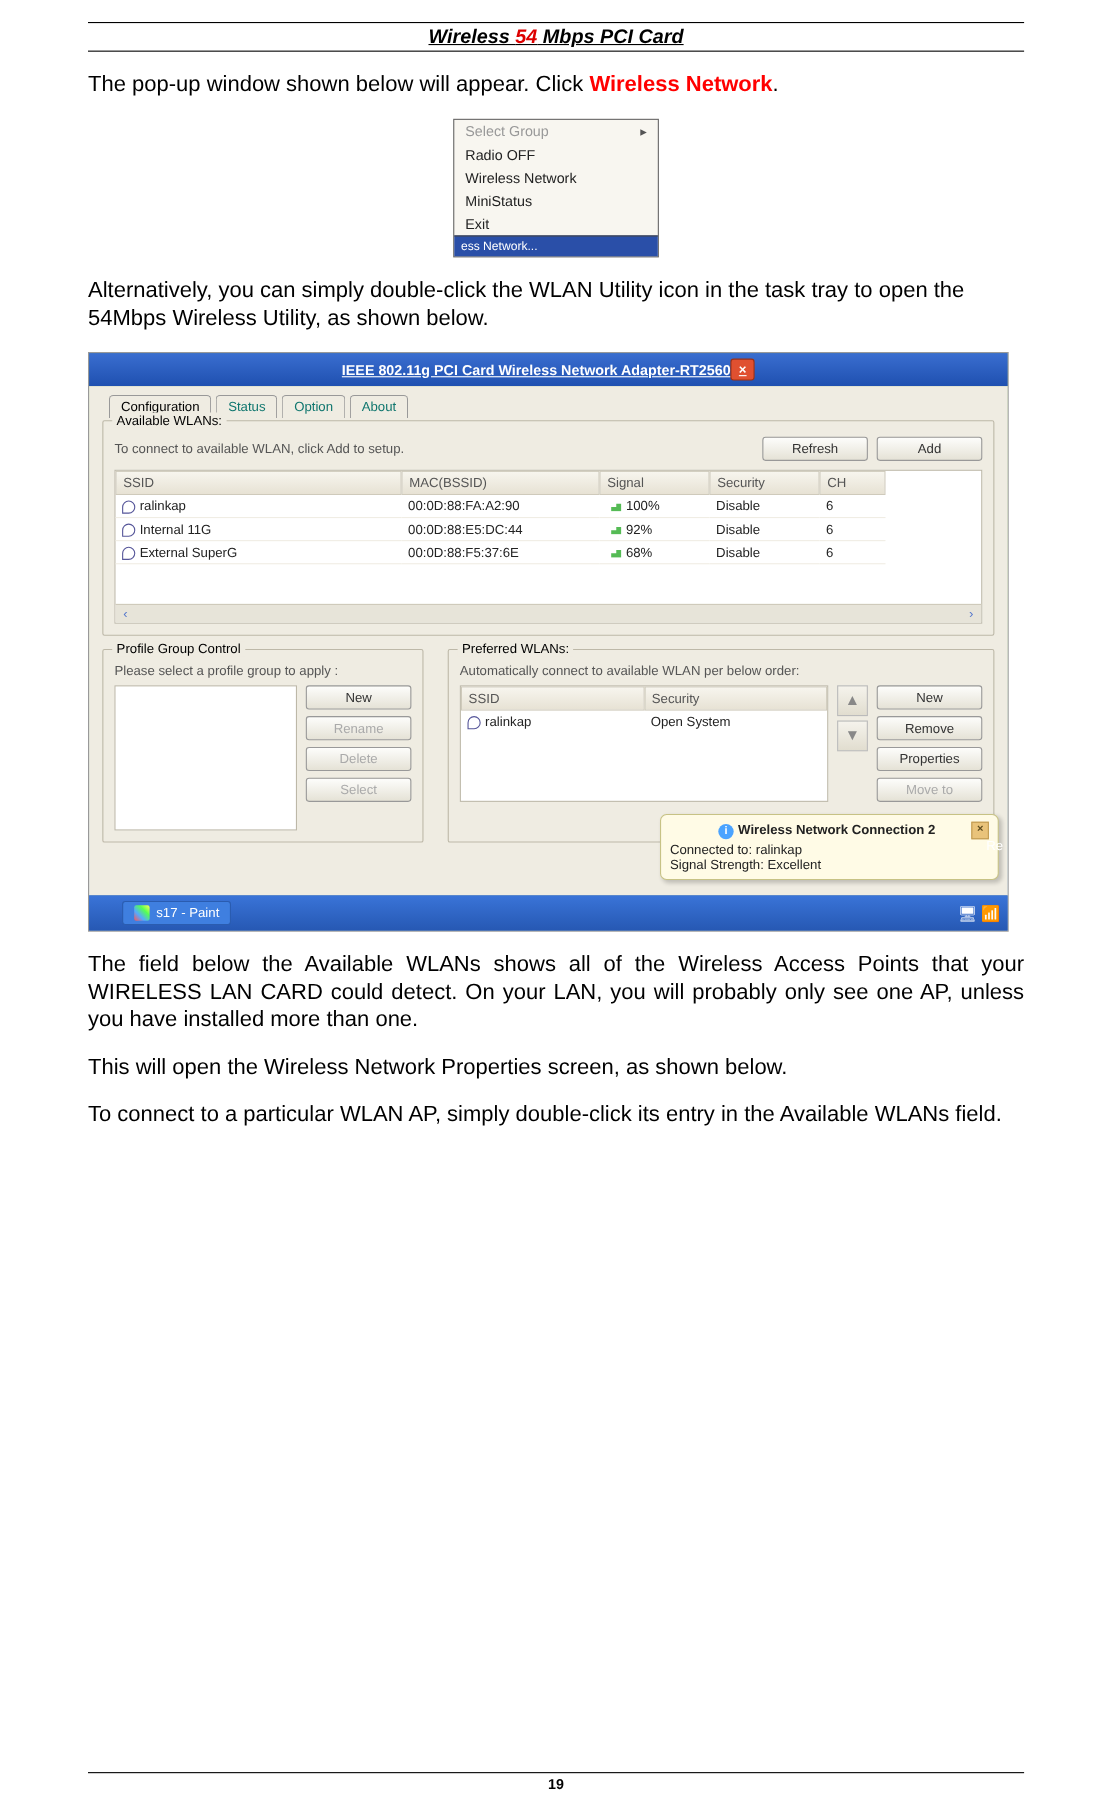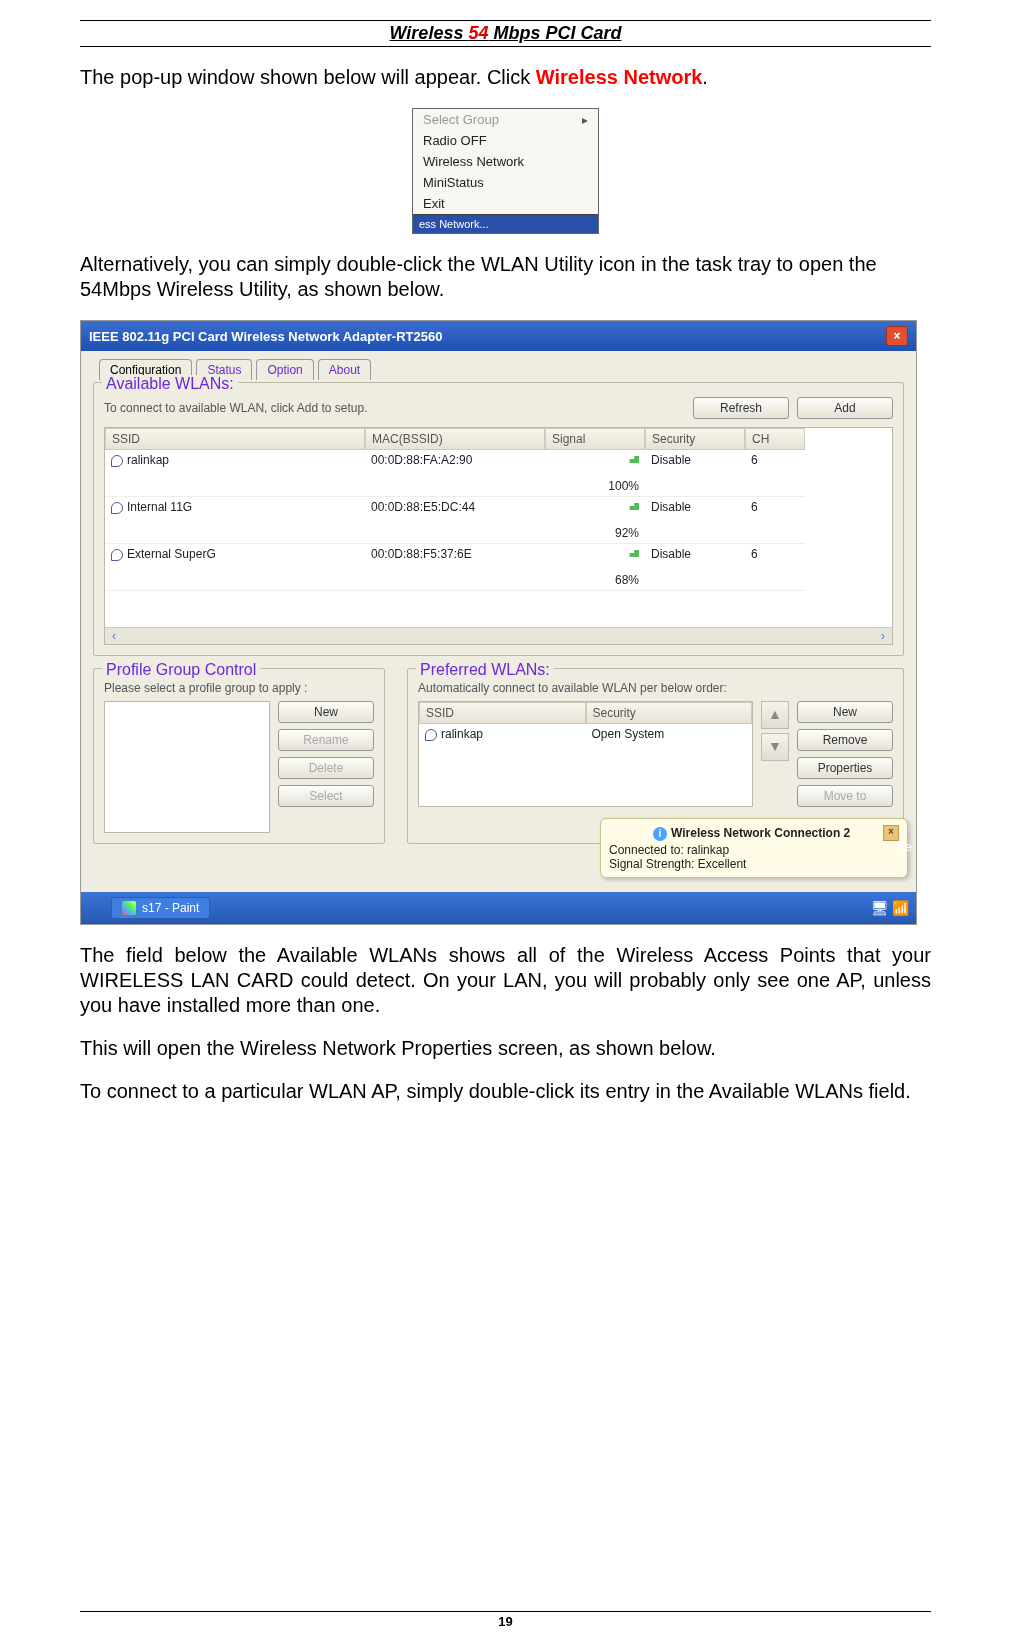--- a/index.html
+++ b/index.html
@@ -66,23 +66,24 @@
     font-size: 12px;
     color: #222;
     border: 1px solid #999;
   }
   .util-titlebar {
     background: linear-gradient(#3a6ed0, #1f50b0);
     color: #fff;
     font-weight: bold;
     padding: 5px 8px;
     display: flex;
-    justify-content: space-between;
+    justify-content: center;
     align-items: center;
     font-size: 13px;
+    text-decoration: underline;
   }
   .util-close {
     width: 20px; height: 18px;
     background: #e05030;
     color: #fff;
     text-align: center;
     line-height: 18px;
     border: 1px solid #a03010;
     border-radius: 3px;
     font-weight: bold;
@@ -98,37 +99,37 @@
     gap: 4px;
     padding-left: 6px;
     font-size: 12px;
   }
   .util-tab {
     border: 1px solid #999;
     border-bottom: none;
     padding: 3px 10px;
     background: #efece2;
     border-radius: 4px 4px 0 0;
-    color: #6d28d9;
+    color: #0f766e;
   }
   .util-tab.active { background: #efece2; color: #000; }
   .groupbox {
     border: 1px solid #bdb8a8;
     border-radius: 2px;
     margin-top: 2px;
     padding: 8px 10px 10px 10px;
     position: relative;
   }
   .groupbox-legend {
     position: absolute;
     top: -8px; left: 8px;
     background: #efece2;
     padding: 0 4px;
-    font-size: 16px;
-    color: #6d28d9;
+    font-size: 12px;
+    color: #000000;
   }
   .avail-top-row {
     display: flex;
     justify-content: space-between;
     align-items: center;
     margin-top: 6px;
   }
   .avail-desc { color: #555; font-size: 12px; }
   .xp-btn {
     min-width: 74px;
@@ -155,21 +156,21 @@
     border: 1px solid #cfcabb;
     background: linear-gradient(#f7f5ee,#e7e2d4);
     padding: 3px 6px;
     color: #555;
   }
   .wlan-row > div {
     padding: 3px 6px;
     border-bottom: 1px solid #f0ede4;
     white-space: nowrap;
   }
-  .signal-cell { display: flex; align-items: flex-end; gap: 16px; flex-direction: column; }
+  .signal-cell { display: flex; align-items: center; gap: 4px; }
   .signal-icon {
     width: 14px; height: 10px;
     background: linear-gradient(90deg,#5b5 0 100%);
     clip-path: polygon(0 100%,33% 100%,33% 60%,66% 60%,66% 30%,100% 30%,100% 0,100% 100%);
   }
   .scroll-strip {
     display: flex;
     justify-content: space-between;
     background: #e7e4d9;
     border-top: 1px solid #cfcabb;

